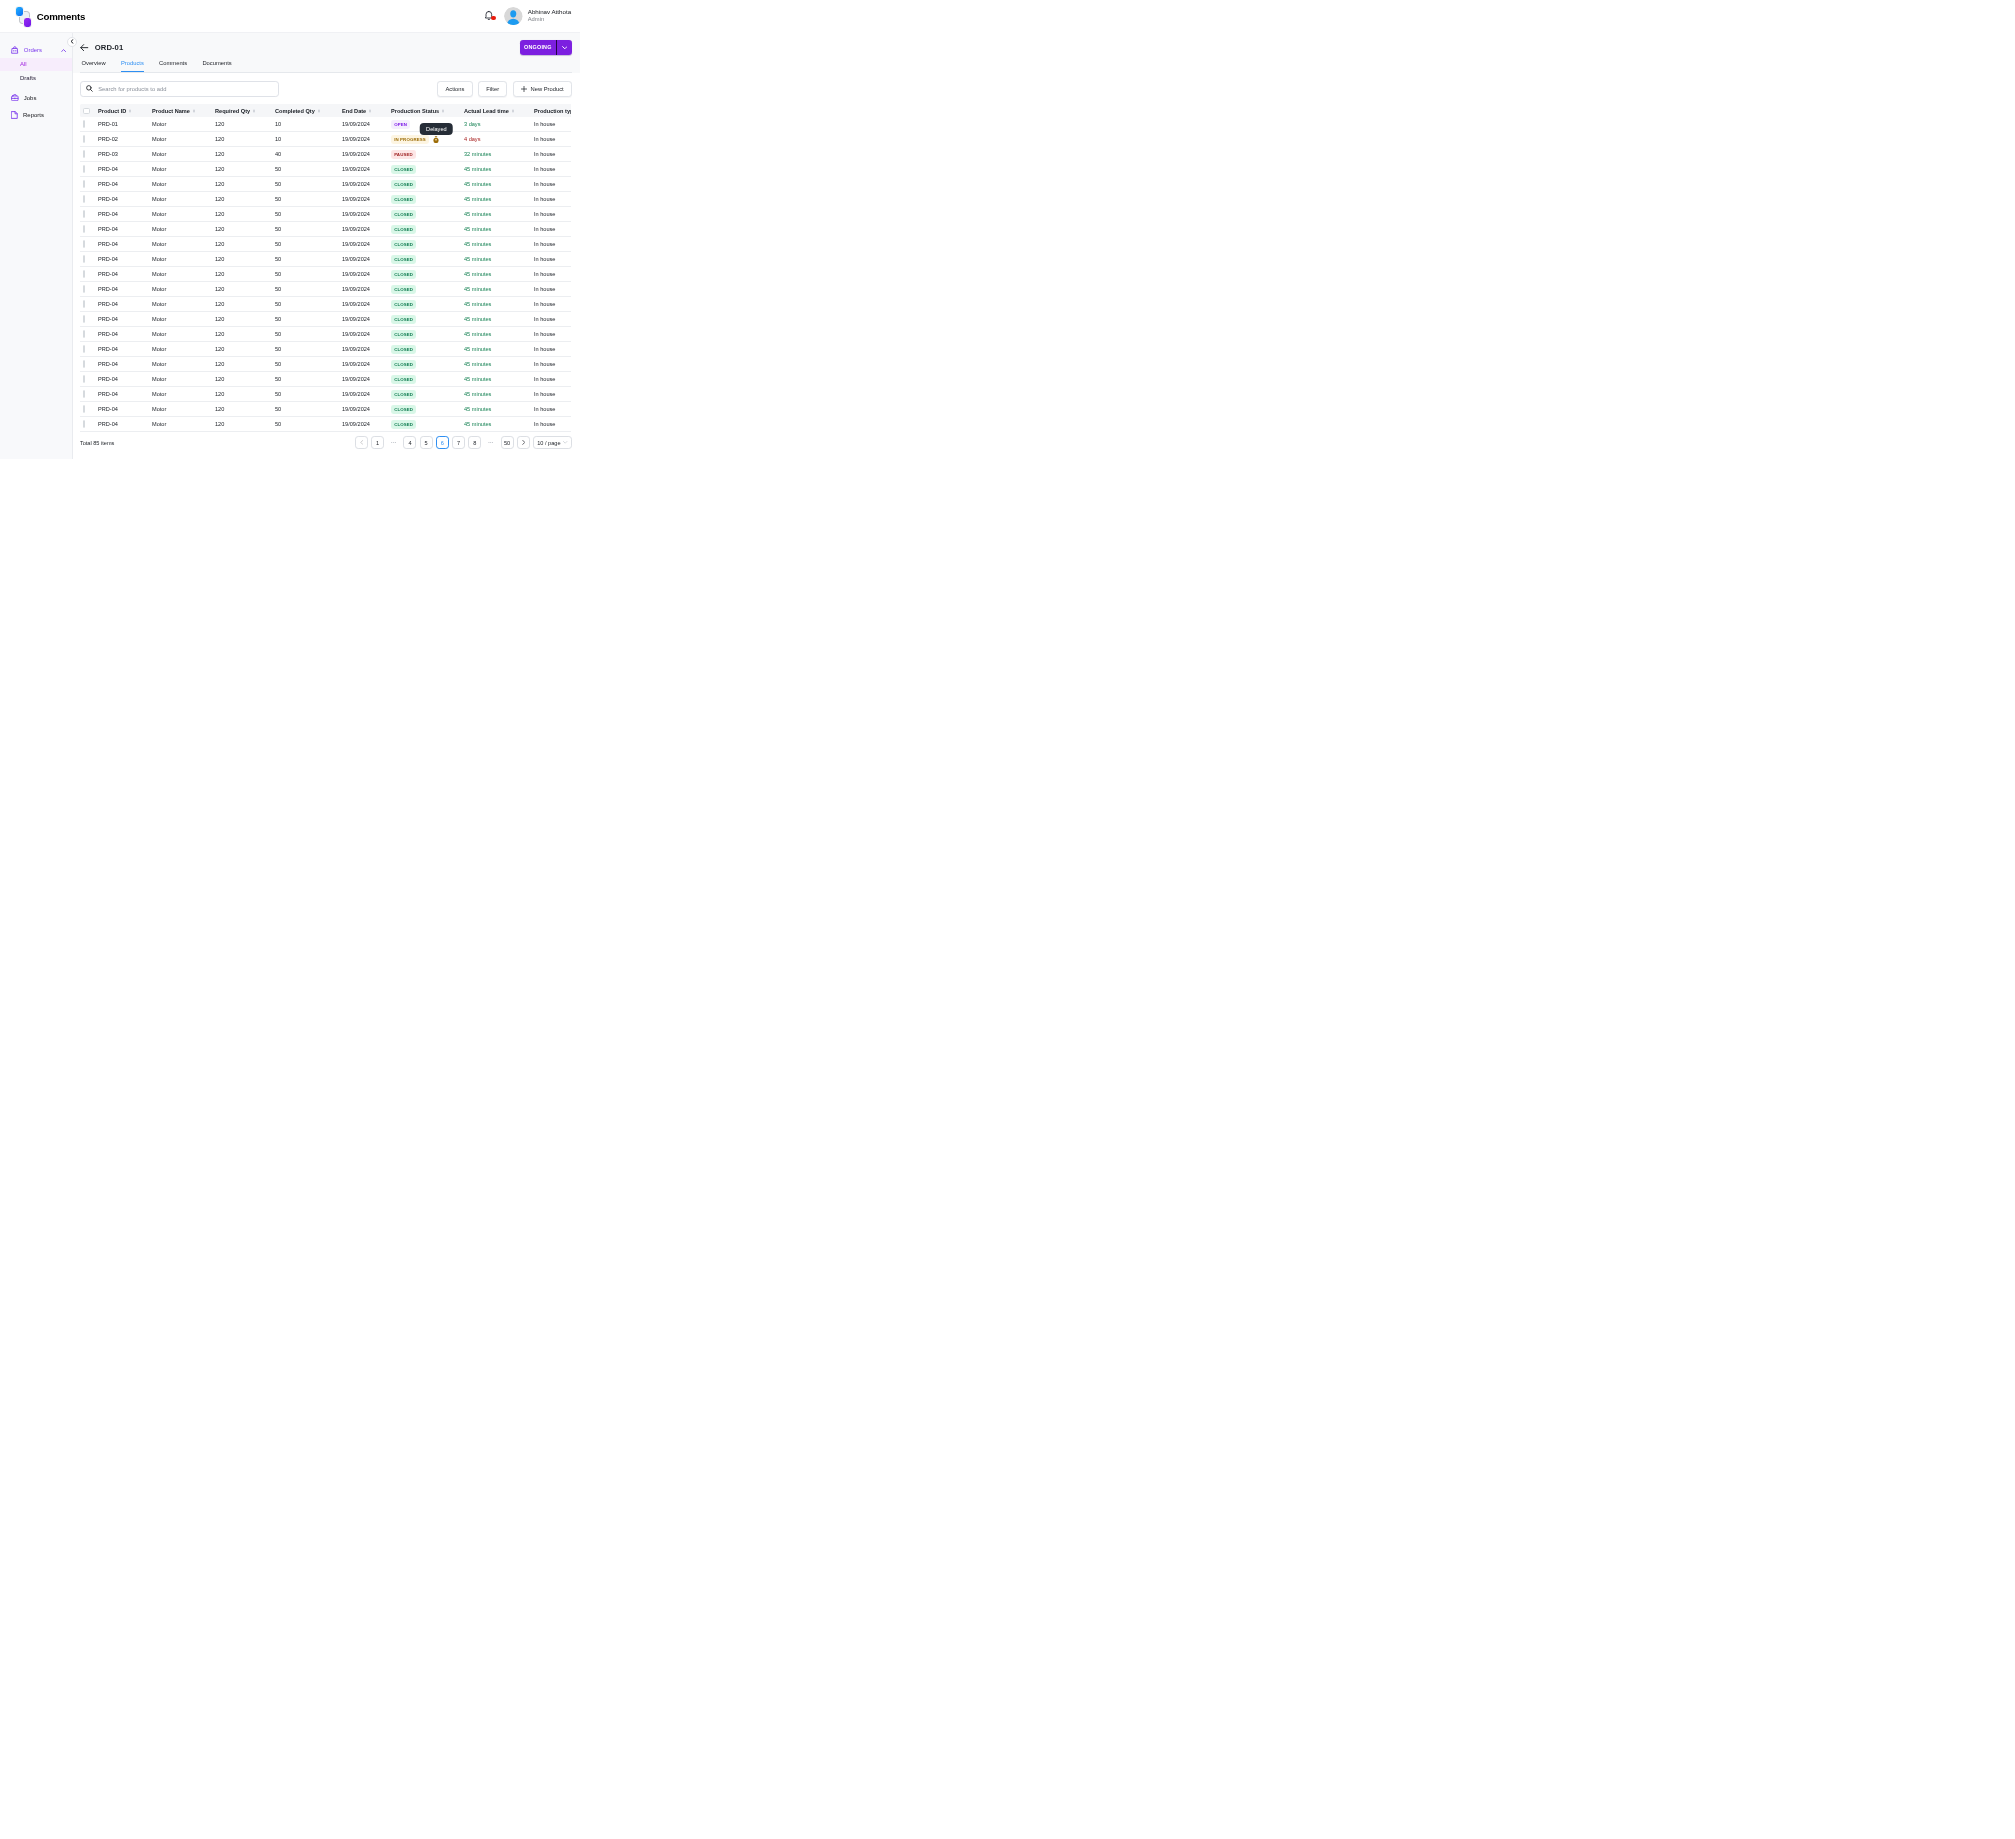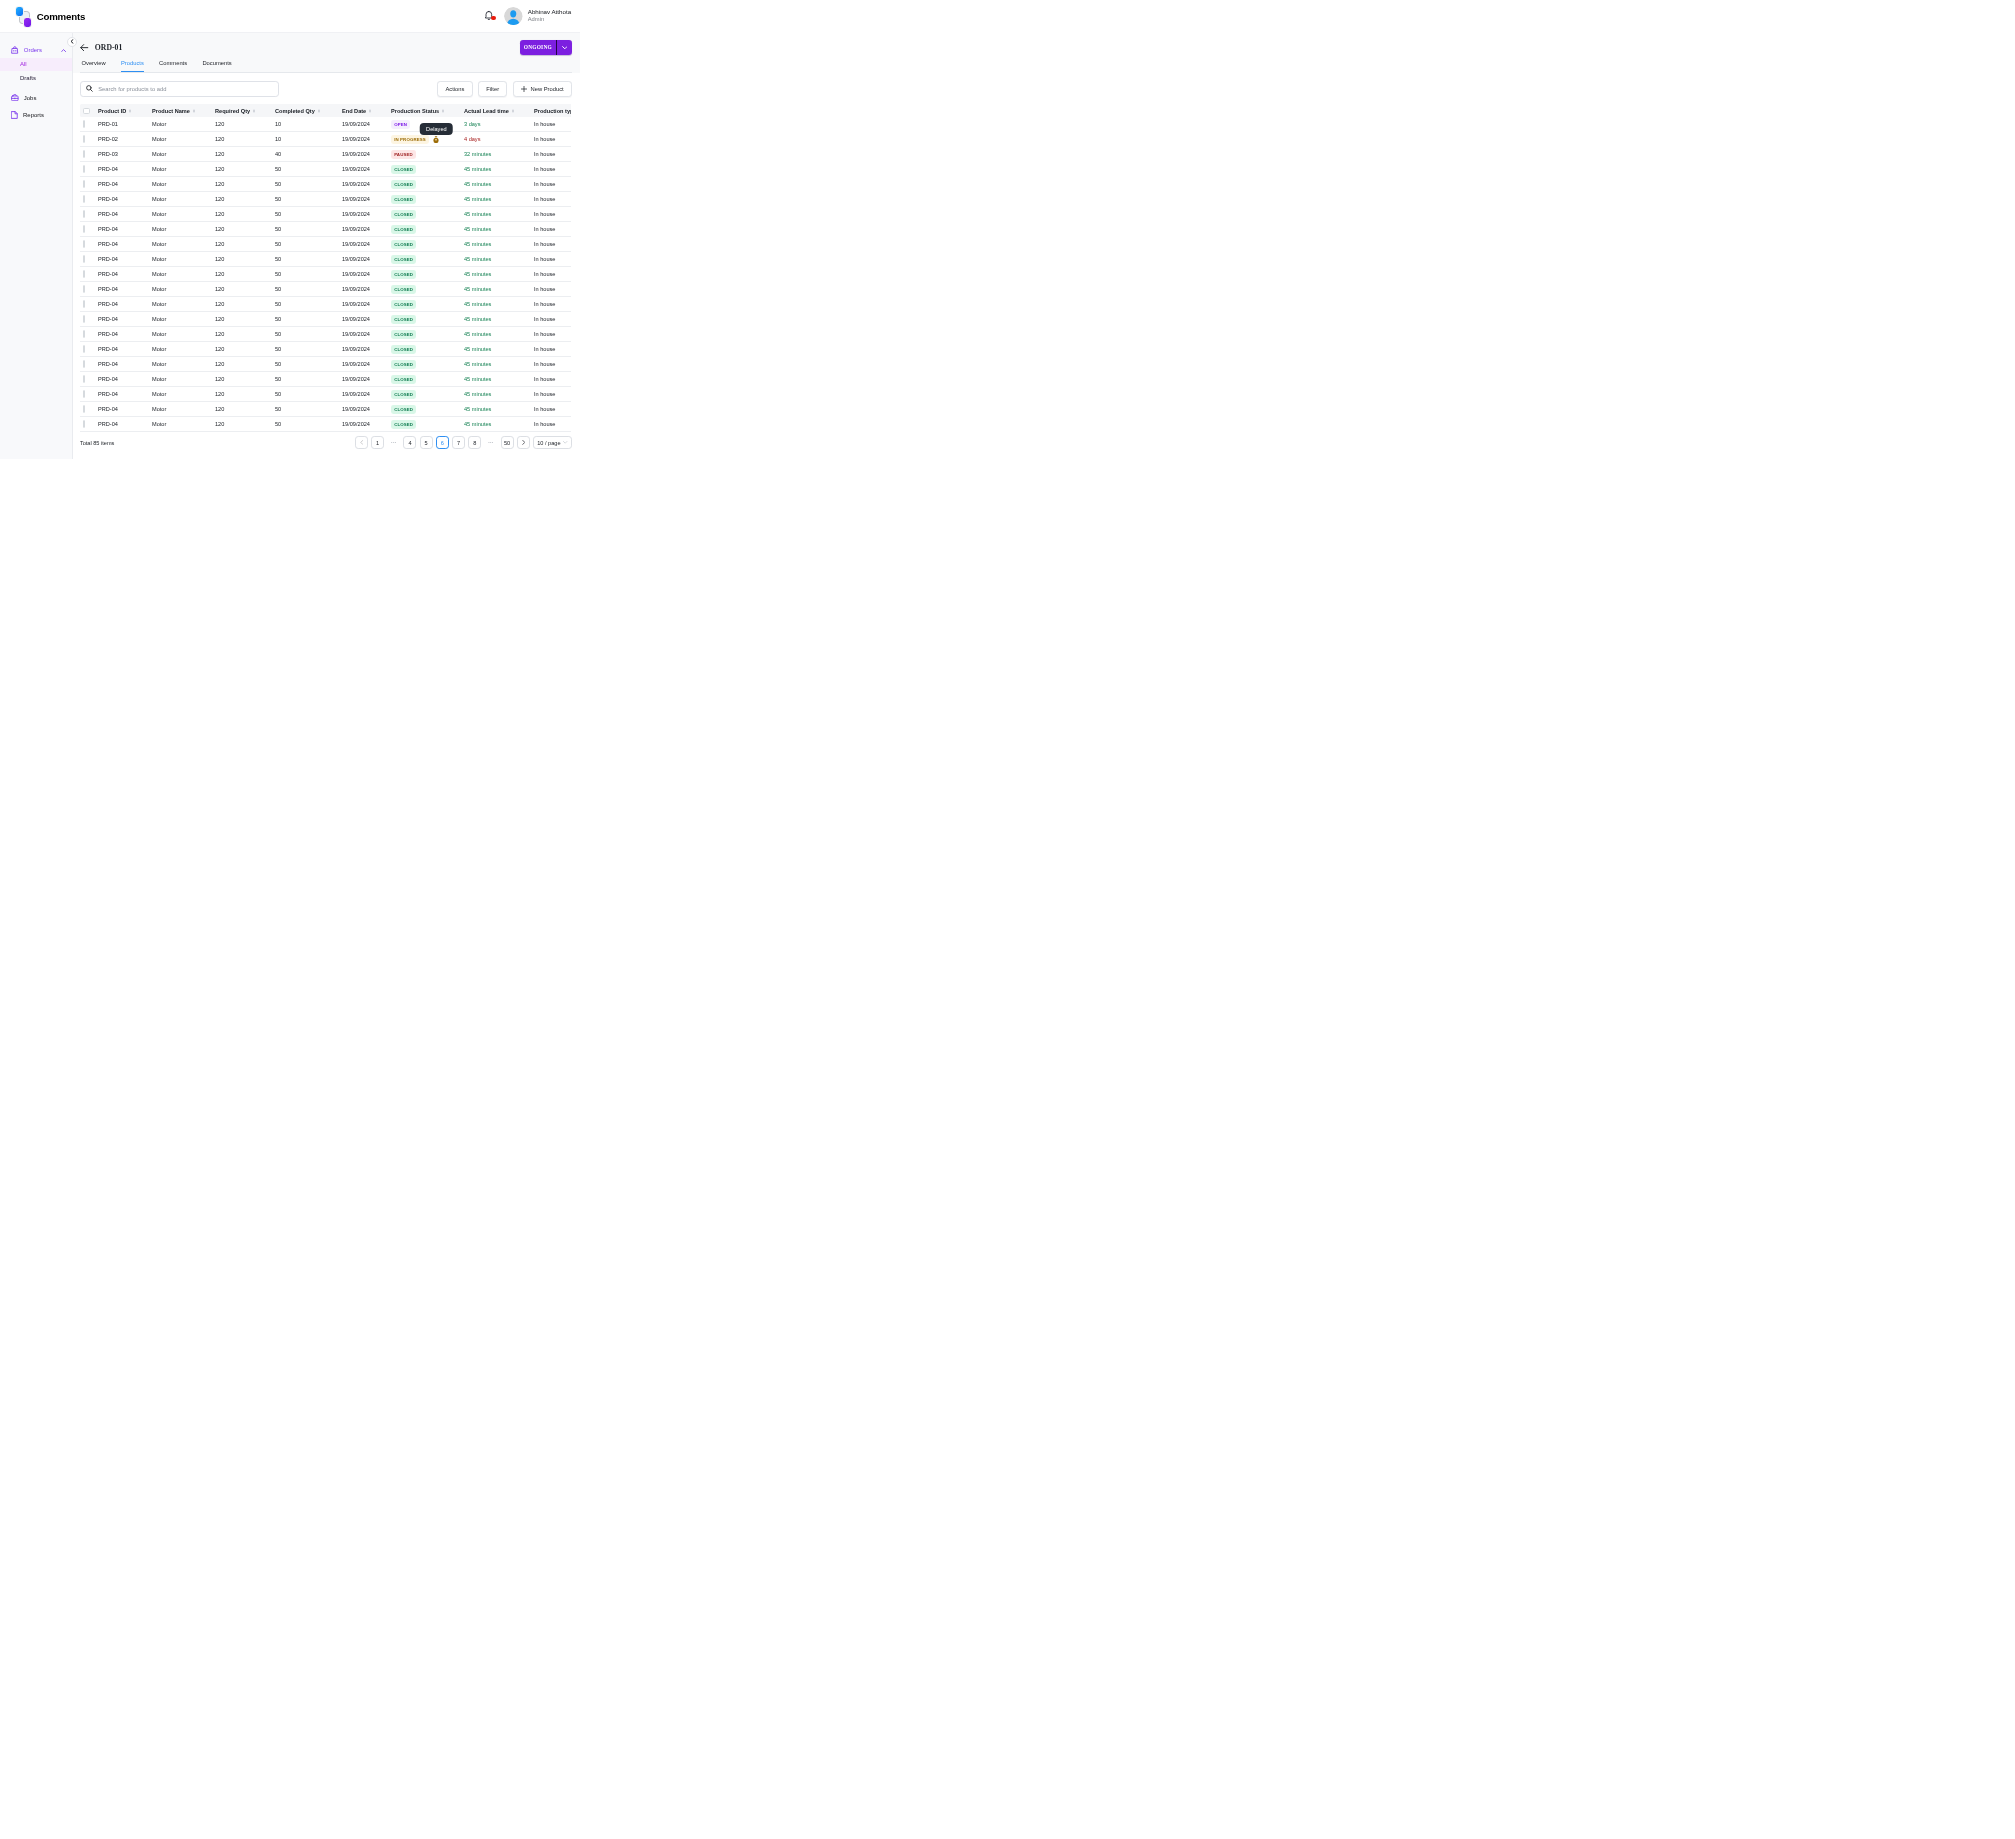--- a/index.html
+++ b/index.html
@@ -32,21 +32,21 @@
   .nav-sub{display:flex;align-items:center;height:13.7px;padding-left:20px;font-size:6px;cursor:pointer;color:#221b33;}
   .nav-sub.active{background:#f7edfc;color:#a228e0;font-weight:500;}
   .nav-group-gap{height:5.6px;}
   .nav-main{color:#15161a;font-weight:500;}
   .nav-main + .nav-main{margin-top:2.4px;}
   .nav-item svg,.nav-sub svg{flex:0 0 auto;}
 
   
   .main{flex:1;display:flex;flex-direction:column;min-width:0;}
   .page-head{background:#f8f9fa;padding:0 8px 0 6.9px;}
-  .title-row{display:flex;align-items:center;padding-top:6.4px;height:22.6px;font-family:Liberation Serif, serif;}
+  .title-row{display:flex;align-items:center;padding-top:6.4px;height:22.6px;}
   .back-btn{width:9.7px;height:9.7px;display:flex;align-items:center;justify-content:center;cursor:pointer;margin-right:5.2px;}
   .page-title{font-size:7.7px;font-weight:700;letter-spacing:0.04px;}
   .title-spacer{flex:1;}
   .status-btn{display:flex;height:15px;width:52px;border-radius:3.2px;overflow:hidden;background:#7c1fe0;cursor:pointer;box-shadow:0 0.4px 0.8px rgba(60,20,120,.25);}
   .status-btn .label{flex:1;display:flex;align-items:center;justify-content:center;color:#fff;font-size:5.4px;font-weight:700;letter-spacing:0.2px;border-right:0.4px solid rgba(20,0,40,.85);}
   .status-btn .caret{width:15.3px;display:flex;align-items:center;justify-content:center;}
   .tabs{display:flex;gap:14.5px;margin-top:1.6px;border-bottom:0.4px solid #e5e8ec;padding-left:1.2px;}
   .tab{font-size:5.8px;color:#23262c;padding:3.2px 0.4px 4.4px;cursor:pointer;border-bottom:1.2px solid transparent;background:none;border-top:none;border-left:none;border-right:none;font-family:inherit;}
   .tab.active{color:#2e8ff2;border-bottom-color:#2e8ff2;}
 

